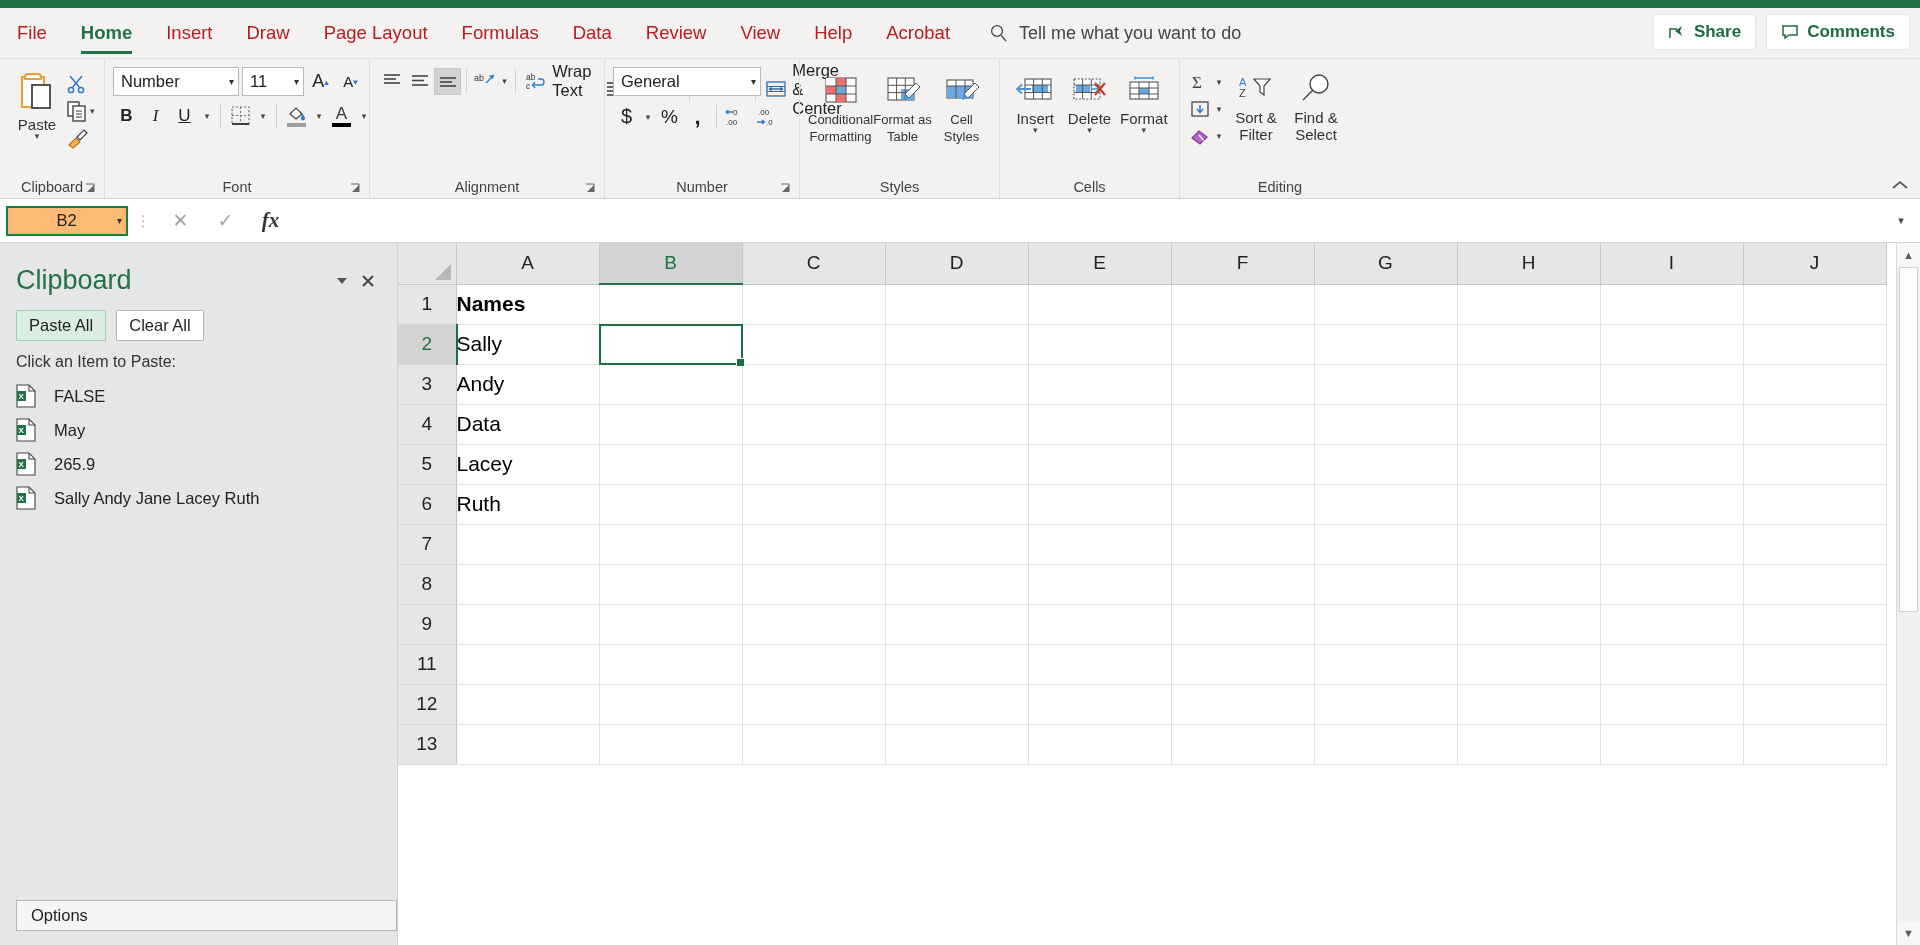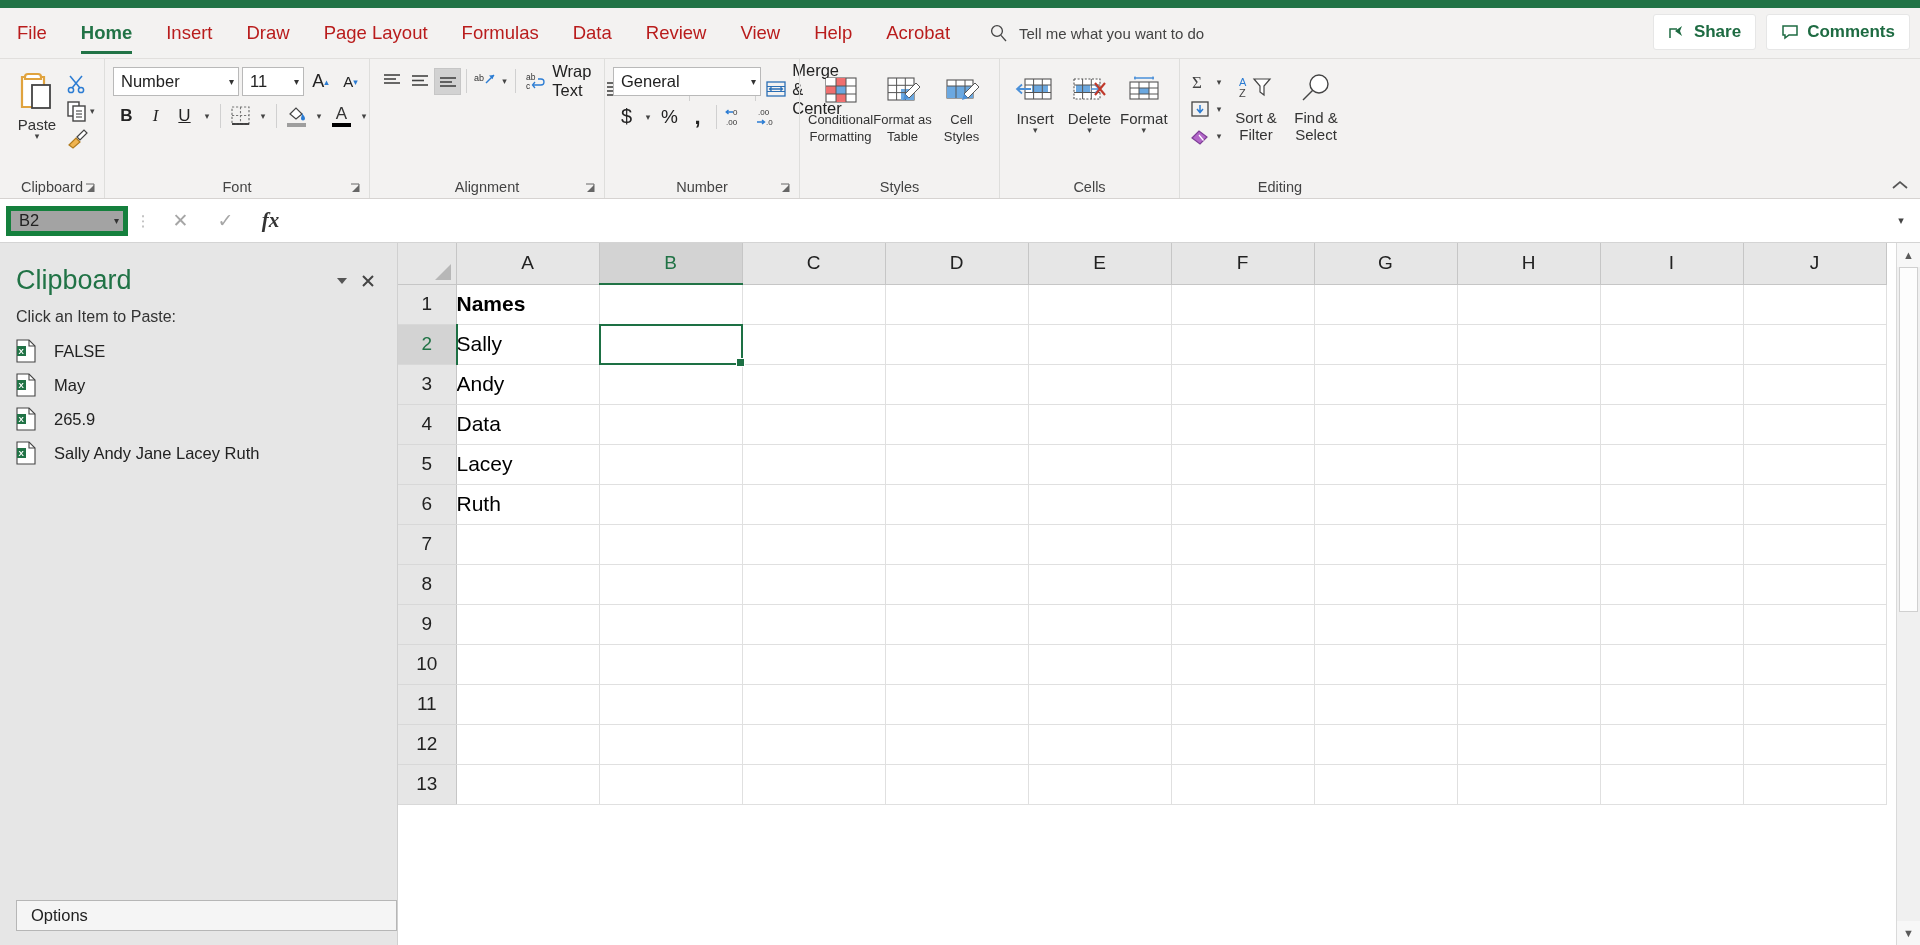--- a/index.html
+++ b/index.html
@@ -24,21 +24,21 @@
     font-size: 18.5px; color: #b91c1c; cursor: default; position: relative;
     white-space: nowrap;
   }
   .tab.active { color: #217346; font-weight: bold; }
   .tab.active::after {
     content: ""; position: absolute; left: 17px; right: 17px; bottom: 4px;
     height: 3px; background: #217346;
   }
   .tellme {
     display: flex; align-items: center; gap: 10px; padding-left: 22px;
-    font-size: 15px; color: #444;
+    font-size: 18px; color: #444;
   }
   .tellme .mag { width: 20px; height: 20px; }
   .topright {
     position: absolute; right: 10px; top: 6px; display: flex; gap: 10px; align-items: center;
   }
   .trbtn {
     display: flex; align-items: center; gap: 8px;
     background: #ffffff; border: 1px solid #e6e6e6; border-radius: 3px;
     height: 36px; padding: 0 14px; font-size: 17px; color: #1e6b42; font-weight: bold;
   }
@@ -125,22 +125,22 @@
   .edit-item .ic { height: 40px; display: flex; align-items: center; }
   .collapse-ribbon {
     position: absolute; right: 10px; bottom: 6px; color: #555; font-size: 15px;
   }
   
   .fbar {
     height: 44px; background: #ffffff; display: flex; align-items: center;
     border-bottom: 1px solid #d4d4d4; padding: 0 6px;
   }
   .namebox {
-    width: 122px; height: 30px; border: 5px solid #15803d; background: #a3a3a3;
-    display: flex; align-items: center; padding: 0 4px 0 8px; font-size: 16.5px; color: #222;
+    width: 122px; height: 30px; border: 2px solid #15803d; background: #fdba74;
+    display: flex; align-items: center; padding: 0 4px 0 8px; font-size: 16.5px; color: #222; text-align: center;
   }
   .namebox .nv { flex: 1; }
   .namebox .nc { font-size: 10px; color: #333; }
   .fb-dots { width: 30px; text-align: center; color: #b5b5b5; font-size: 15px; letter-spacing: 0; line-height: 6px; }
   .fb-btns { display: flex; align-items: center; gap: 0; }
   .fb-btn { width: 45px; height: 30px; display: flex; align-items: center; justify-content: center; font-size: 19px; color: #a6a6a6; }
   .fb-btn.fx { color: #333; font-style: italic; font-family: "Liberation Serif", serif; font-size: 21px; font-weight: bold; }
   .fb-input { flex: 1; height: 30px; border: none; outline: none; font-size: 16px; padding-left: 10px; background: transparent; }
   .fb-expand { width: 26px; text-align: center; color: #444; font-size: 11px; }
   
@@ -724,20 +724,24 @@
         <svg width="16" height="16" viewBox="0 0 16 16">
             <path d="M3 5 L8 11 L13 5 Z" fill="#555"></path>
           </svg>
       </span>
       <span class="tp-hbtn">
         <svg width="18" height="18" viewBox="0 0 18 18">
             <path d="M4 4 L14 14 M14 4 L4 14" stroke="#444" stroke-width="2"></path>
           </svg>
       </span>
     </div>
+    <div class="tp-btns">
+      <div class="tp-btn primary">Paste All</div>
+      <div class="tp-btn">Clear All</div>
+    </div>
     <div class="tp-hint">Click an Item to Paste:</div>
     <div class="tp-list">
       <div class="tp-item">
         <span class="xlicon">
           <svg width="20" height="24" viewBox="0 0 20 24">
               <path d="M1 1 h12 l6 6 v16 h-18 z" fill="#fff" stroke="#444" stroke-width="1.1"></path>
               <path d="M13 1 v6 h6" fill="none" stroke="#444" stroke-width="1.1"></path>
               <rect x="1" y="7" width="9" height="10" fill="#217346"></rect>
               <text x="2.6" y="15" font-size="8" fill="#fff" font-family="Liberation Sans" font-weight="bold">X</text>
             </svg>
@@ -914,33 +918,20 @@
               <td class="cell"></td>
               <td class="cell"></td>
               <td class="cell"></td>
               <td class="cell"></td>
               <td class="cell"></td>
               <td class="cell"></td>
               <td class="cell"></td>
               <td class="cell"></td>
             </tr>
             <tr>
-              <th class="rowh">10</th>
-              <td class="cell leftedge"></td>
-              <td class="cell"></td>
-              <td class="cell"></td>
-              <td class="cell"></td>
-              <td class="cell"></td>
-              <td class="cell"></td>
-              <td class="cell"></td>
-              <td class="cell"></td>
-              <td class="cell"></td>
-              <td class="cell"></td>
-            </tr>
-            <tr>
               <th class="rowh">11</th>
               <td class="cell leftedge"></td>
               <td class="cell"></td>
               <td class="cell"></td>
               <td class="cell"></td>
               <td class="cell"></td>
               <td class="cell"></td>
               <td class="cell"></td>
               <td class="cell"></td>
               <td class="cell"></td>

